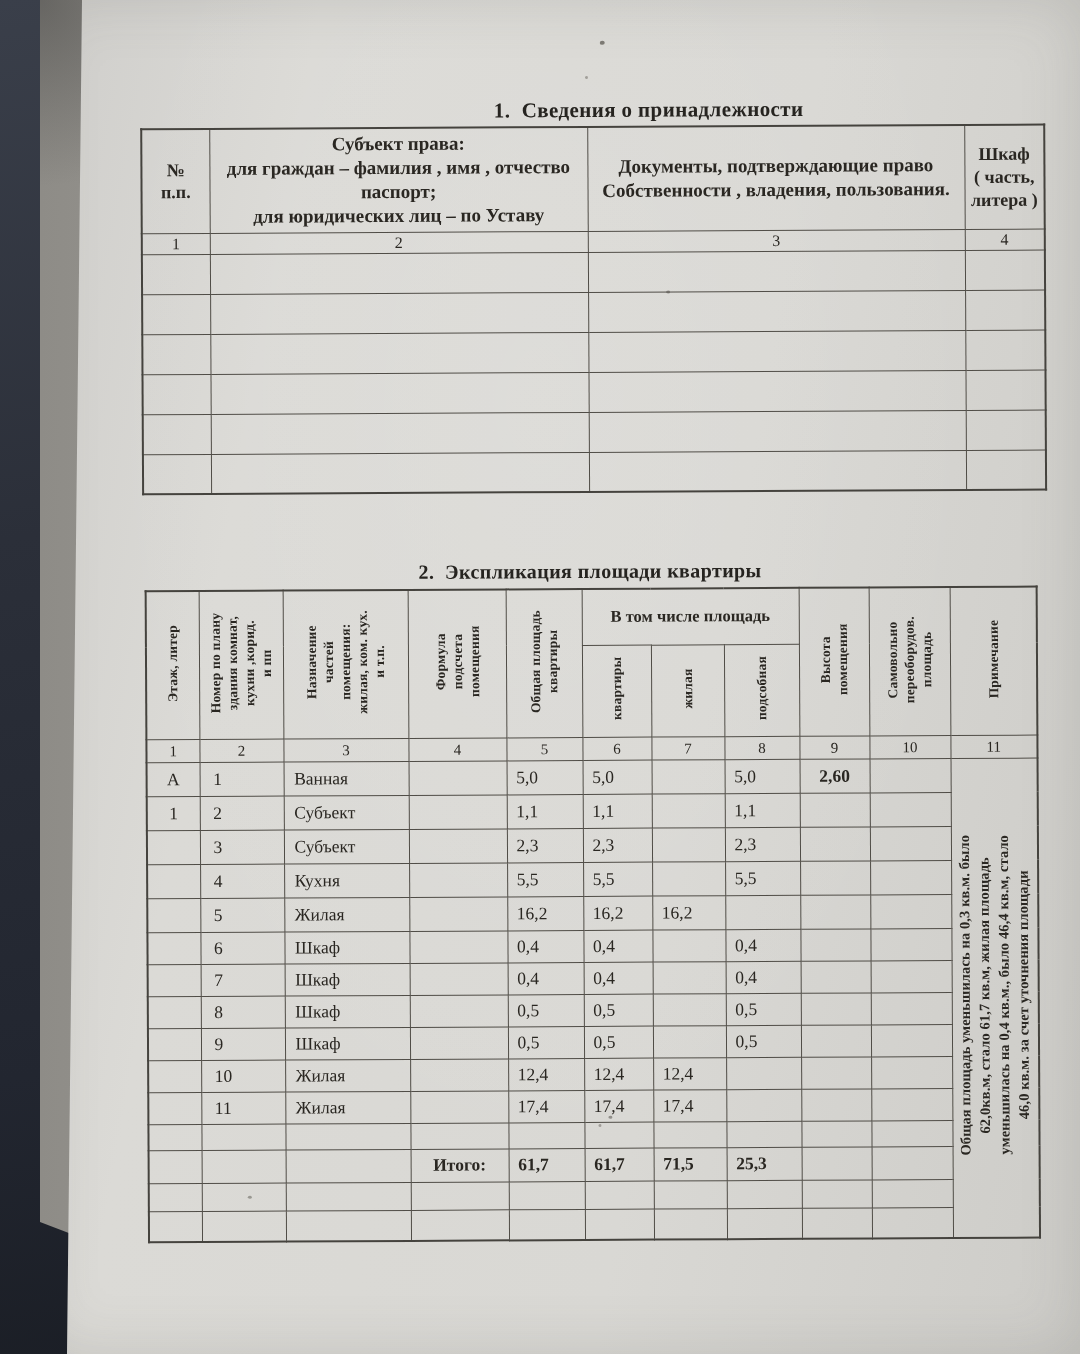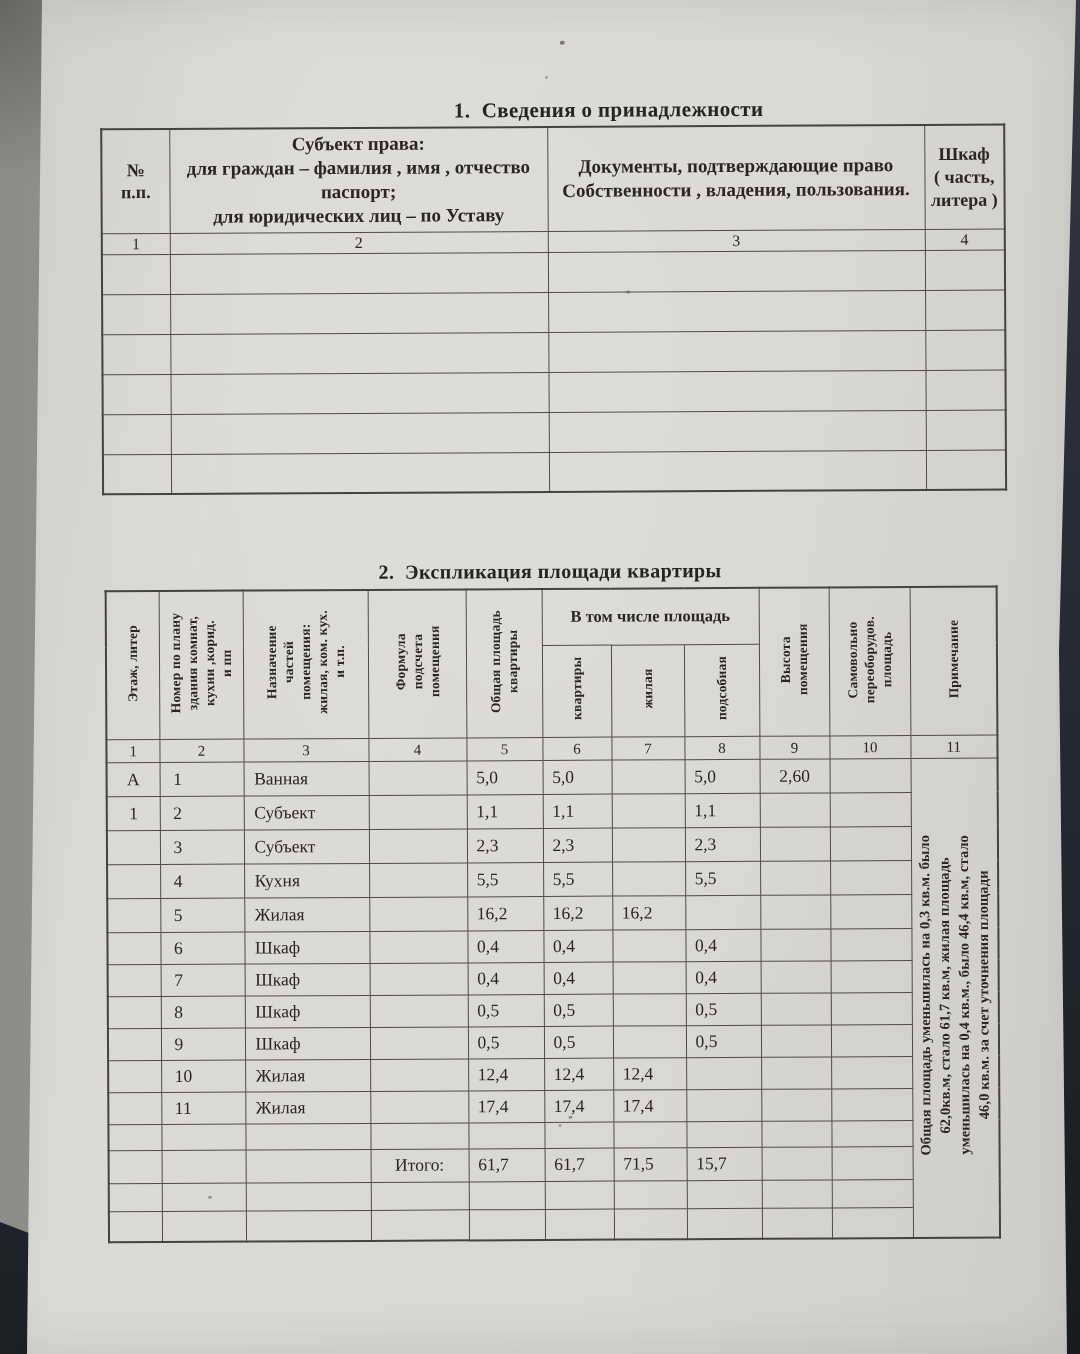--- a/index.html
+++ b/index.html
@@ -2,21 +2,21 @@
 <html><head>
 <meta charset="utf-8">
 <style>
   html,body{margin:0;padding:0;}
   body{
     width:1080px;height:1354px;overflow:hidden;position:relative;
     background:linear-gradient(170deg,#3a3f4a 0%,#2b2f39 35%,#222630 70%,#171a20 100%);
     font-family:"Liberation Serif","DejaVu Serif",serif;
     color:#2a2722;
   }
-  .canvas{position:absolute;inset:0;}
+  .canvas{position:absolute;inset:0;margin-left:40px;}
   
   .underpage{
     position:absolute;inset:0;
     background:linear-gradient(to right,#8e8c87,#aba9a4 60%,#999792 100%);
     clip-path:polygon(0 0,48px 0,34px 1235px,0 1222px);
   }
   .underpage-shade{
     position:absolute;left:0;top:0;width:60px;height:260px;
     background:radial-gradient(circle at 0 0,rgba(30,30,30,.35),rgba(30,30,30,0) 70%);
   }
@@ -74,22 +74,22 @@
   .grp{font-size:16.5px;font-weight:700;}
   .two tr.nums{height:23px;}
   .two tr.nums td{font-size:15px;text-align:center;line-height:16px;}
   .two tr.dr{height:34px;}
   .two tr.drs{height:32px;}
   .two td{font-size:17.5px;vertical-align:middle;}
   .c-floor{text-align:center;}
   .c-num{text-align:left;padding-left:13px !important;}
   .c-purpose{text-align:left;padding-left:10px !important;}
   .c-val{text-align:left;padding-left:9px !important;}
-  .c-height{text-align:center;font-weight:400;}
-  .totals td{font-weight:400;}
+  .c-height{text-align:center;font-weight:700;}
+  .totals td{font-weight:700;}
   .c-itogo{text-align:center;font-weight:700;font-size:18px;}
   .two tr.sp1{height:26px;}
   .two tr.trow{height:33px;}
   .two tr.sp2{height:28px;}
   .two tr.sp3{height:31px;}
   td.note{vertical-align:middle;text-align:center;}
   .vtn{
     display:inline-block;writing-mode:vertical-rl;transform:rotate(180deg);
     white-space:pre-line;font-size:14.5px;line-height:19.5px;font-weight:700;
     text-align:center;letter-spacing:.1px;
@@ -402,21 +402,21 @@
             <td></td>
         </tr>
         <tr class="trow totals">
           <td></td>
           <td></td>
           <td></td>
           <td class="c-itogo">Итого:</td>
           <td class="c-val">61,7</td>
           <td class="c-val">61,7</td>
           <td class="c-val">71,5</td>
-          <td class="c-val">15,7</td>
+          <td class="c-val">25,3</td>
           <td></td>
           <td></td>
         </tr>
         <tr class="sp2">
           <td></td>
             <td></td>
             <td></td>
             <td></td>
             <td></td>
             <td></td>

